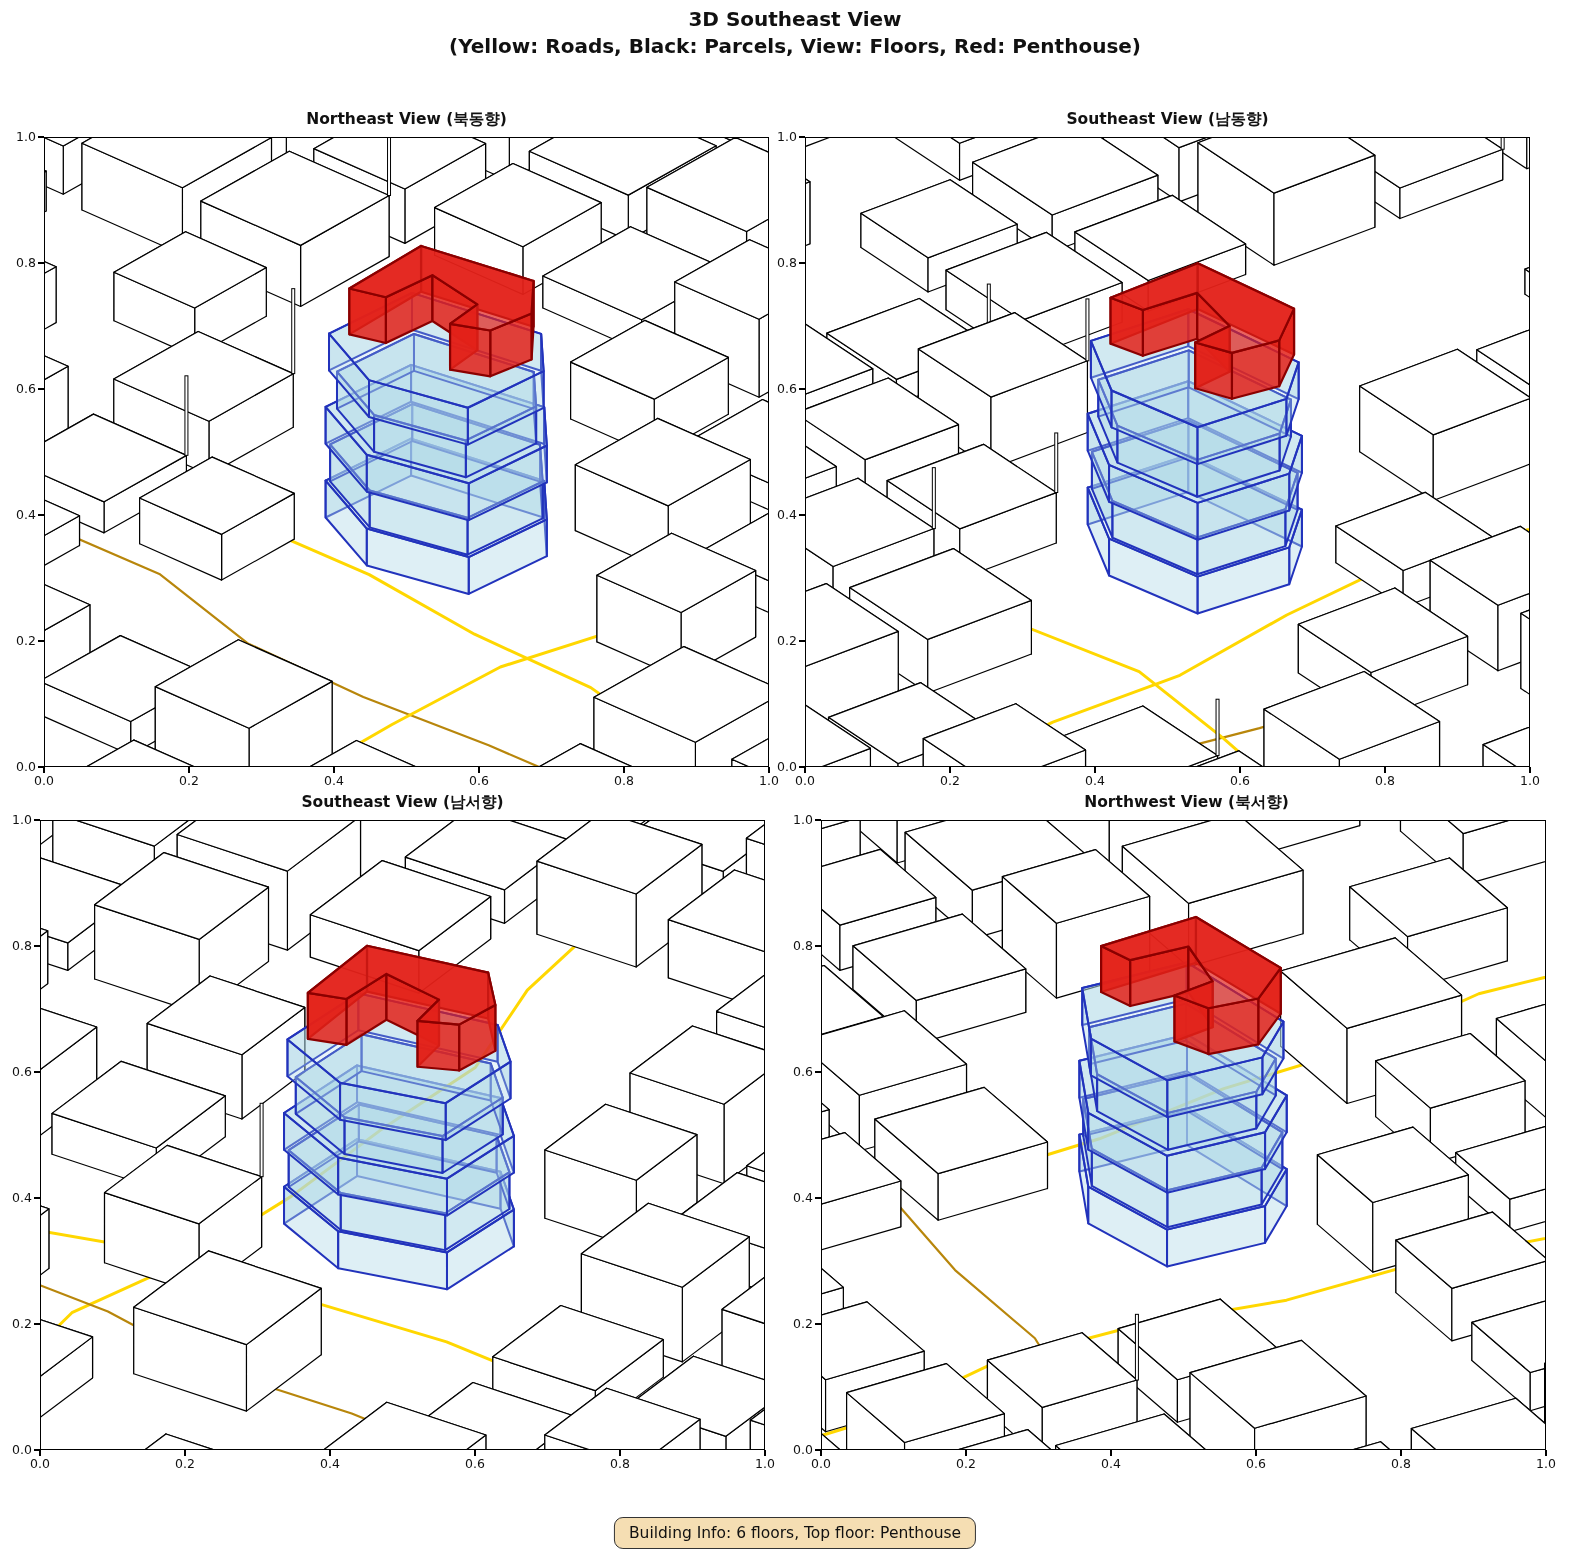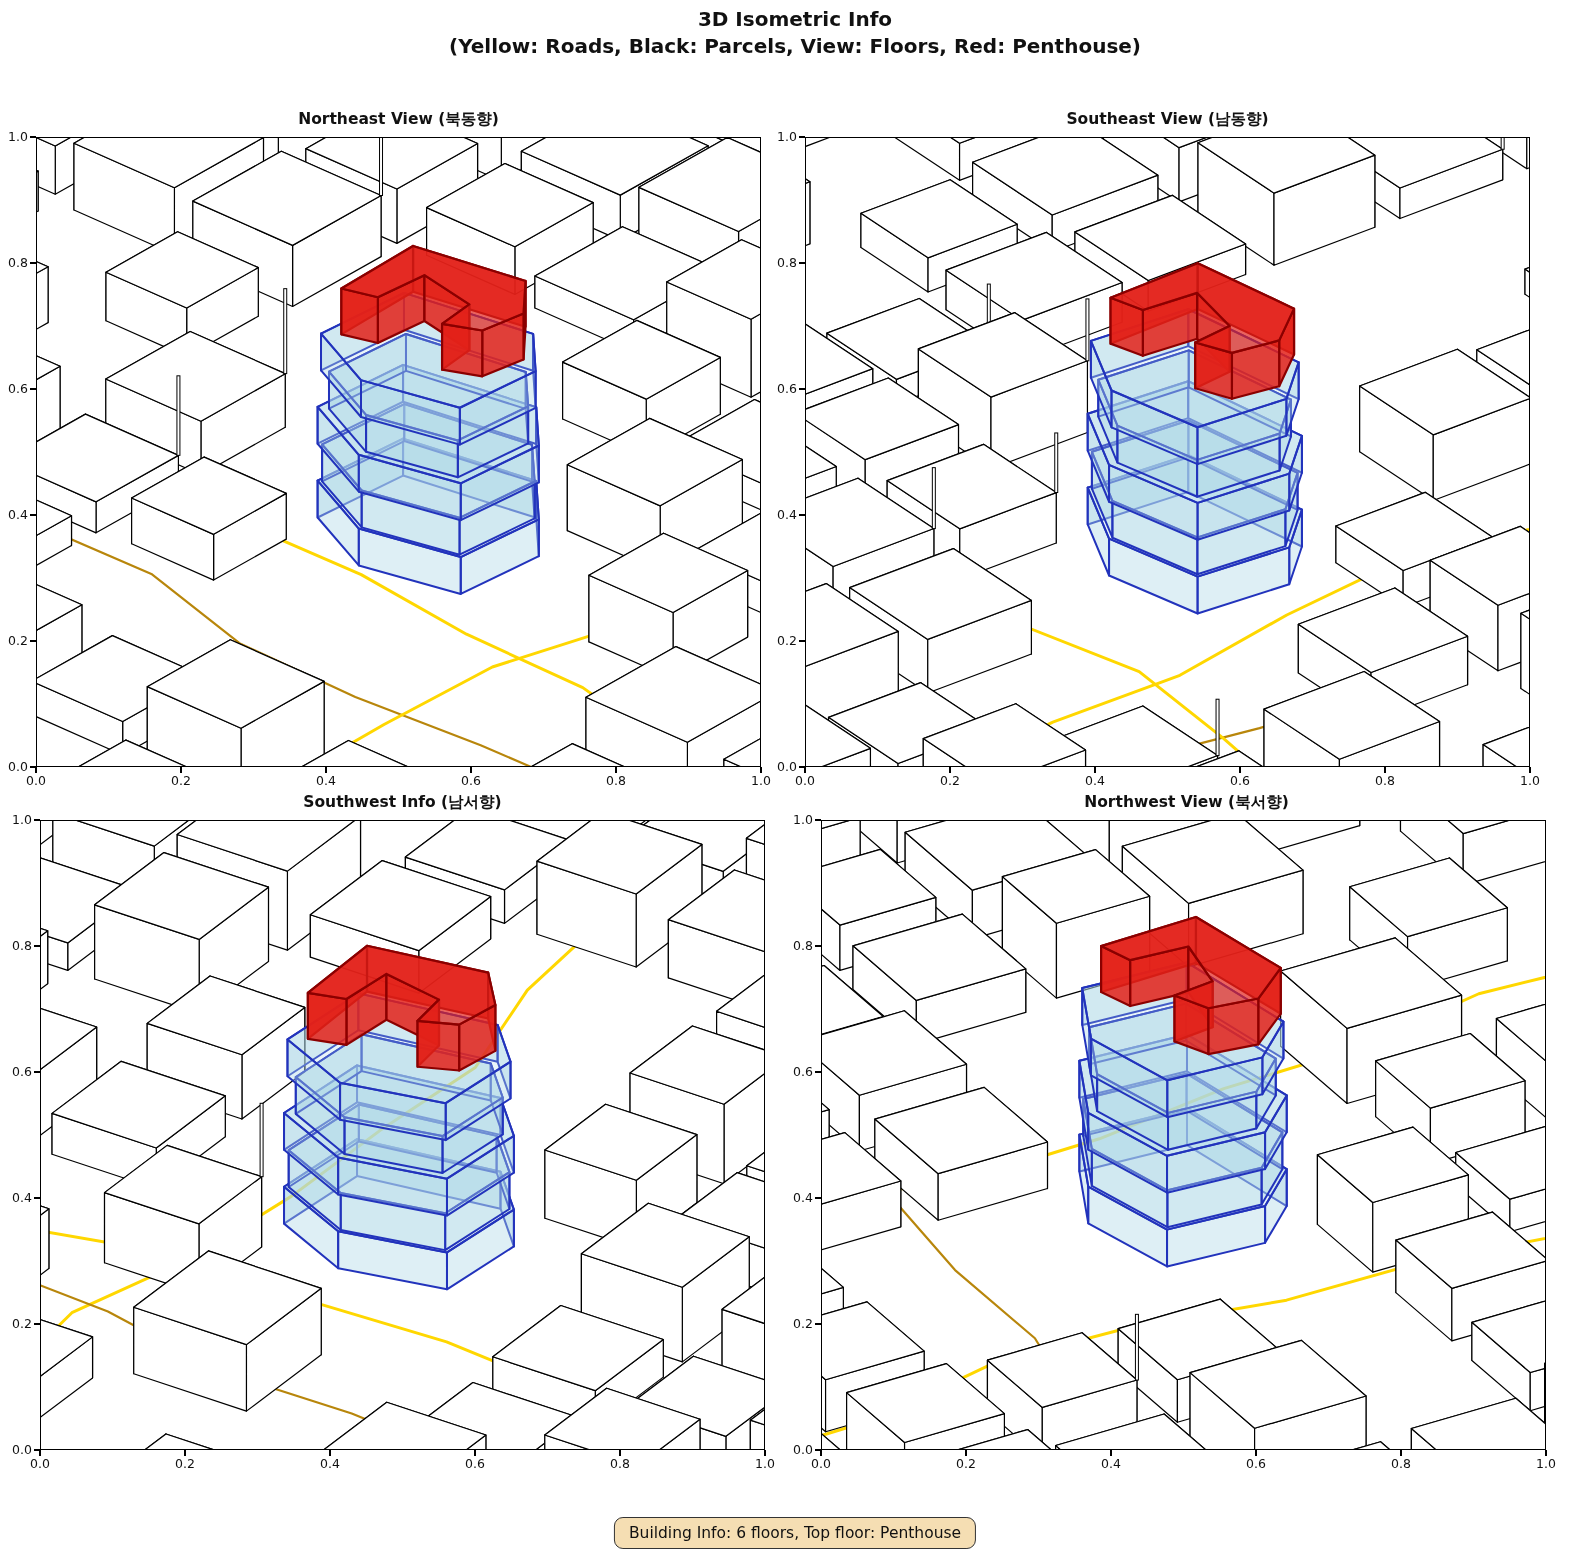--- a/index.html
+++ b/index.html
@@ -37,25 +37,25 @@
     background:#F5DEB3; border:1.4px solid #333; border-radius:9px;
     padding:6px 14px; font-size:15.5px; color:#111; white-space:nowrap;
   }
 </style>
 </head>
 <body>
 
 <div id="figure">
 
   <div class="fig-title">
-    <div>3D Isometric Info</div>
+    <div>3D Southeast View</div>
     <div>(Yellow: Roads, Black: Parcels, View: Floors, Red: Penthouse)</div>
   </div>
 
-  <div class="panel" style="left:36px; top:137px;">
+  <div class="panel" style="left:44px; top:137px;">
     <div class="ptitle">Northeast View (북동향)</div>
     <div class="plot">
       <svg preserveAspectRatio="none" viewBox="0 0 725 630">
           <polyline points="-633.6,23.6 -507.5,71.9 -385.4,122.4 -296.7,191.8 -182.1,246.5 -60.9,297.5 57.7,350.0 205.5,386.0 325.1,438.0 430.7,497.8 547.3,551.4 641.0,618.0 762.5,668.8 902.4,709.3 1022.1,761.2 1157.7,804.1 1269.3,860.5" fill="none" stroke="#FFD700" stroke-width="3" stroke-linejoin="round"></polyline>
           <polyline points="-730.0,78.0 -615.2,132.6 -509.7,192.5 -396.8,248.2 -249.7,284.6 -127.0,334.8 -5.2,385.5 114.7,437.3 203.0,506.8 319.2,560.7 444.9,609.2 564.9,660.9 711.2,697.7 828.4,751.0 930.2,813.0 1046.7,866.7 1143.4,931.5" fill="none" stroke="#B8860B" stroke-width="2.2" stroke-linejoin="round"></polyline>
           <polyline points="1440.8,14.4 1314.2,64.2 1206.8,122.4 1081.6,172.7 968.0,228.2 892.3,300.5 791.6,361.7 697.0,425.6 595.3,486.4 456.6,530.7 348.0,588.4 244.1,648.2 139.6,707.7 68.1,781.8 -36.8,841.2 -154.6,894.8 -262.3,952.9" fill="none" stroke="#FFD700" stroke-width="3" stroke-linejoin="round"></polyline>
           <polygon points="336.7,-96.0 435.9,-52.0 435.9,-110.6 336.7,-154.6" fill="#FFFFFF" stroke="#000000" stroke-width="1.2" stroke-linejoin="round"></polygon>
           <polygon points="248.7,-46.4 336.7,-96.0 336.7,-154.6 248.7,-105.0" fill="#FFFFFF" stroke="#000000" stroke-width="1.2" stroke-linejoin="round"></polygon>
           <polygon points="435.9,-52.0 347.9,-2.4 347.9,-61.0 435.9,-110.6" fill="#FFFFFF" stroke="#000000" stroke-width="1.2" stroke-linejoin="round"></polygon>
           <polygon points="347.9,-2.4 248.7,-46.4 248.7,-105.0 347.9,-61.0" fill="#FFFFFF" stroke="#000000" stroke-width="1.2" stroke-linejoin="round"></polygon>
@@ -682,21 +682,21 @@
       <div class="ytick-mark" style="top: 125.3px;"></div>
       <div class="xtick-label" style="left: 560px;">0.8</div>
       <div class="xtick-mark" style="left: 579.3px;"></div>
       <div class="ytick-label" style="top: -8px;">1.0</div>
       <div class="ytick-mark" style="top: -0.7px;"></div>
       <div class="xtick-label" style="left: 705px;">1.0</div>
       <div class="xtick-mark" style="left: 724.3px;"></div>
     </div>
 
   <div class="panel" style="left:40px; top:820px;">
-    <div class="ptitle">Southwest Info (남서향)</div>
+    <div class="ptitle">Southeast View (남서향)</div>
     <div class="plot">
       <svg preserveAspectRatio="none" viewBox="0 0 725 630">
           <polyline points="964.1,-147.6 868.0,-84.4 747.9,-29.2 662.3,37.5 563.4,99.7 487.7,169.6 435.5,247.3 339.8,310.6 251.3,376.3 151.6,438.3 31.0,493.3 -41.2,564.4 -116.6,634.4 -195.4,703.3 -256.1,778.2 -365.4,837.0 -473.0,896.4" fill="none" stroke="#FFD700" stroke-width="3" stroke-linejoin="round"></polyline>
           <polyline points="-795.4,139.3 -644.3,168.7 -516.8,215.8 -403.8,273.9 -272.1,317.9 -152.2,370.9 -12.8,409.0 141.8,435.8 270.6,481.9 406.7,522.6 530.0,572.9 639.2,633.9 779.0,671.8 914.9,712.6 1054.6,750.6 1206.8,779.1 1326.2,832.4" fill="none" stroke="#FFD700" stroke-width="3" stroke-linejoin="round"></polyline>
           <polyline points="-862.9,190.2 -732.9,235.5 -623.0,295.9 -487.8,337.3 -340.3,369.4 -206.8,412.0 -58.4,443.4 67.1,492.1 178.4,551.5 311.6,594.4 434.8,644.7 575.6,681.9 730.4,708.4 857.1,756.2 989.7,799.5 1112.8,850.1 1223.0,910.2" fill="none" stroke="#B8860B" stroke-width="2.2" stroke-linejoin="round"></polyline>
           <polygon points="387.0,-89.0 484.9,-56.6 484.9,-124.5 387.0,-156.9" fill="#FFFFFF" stroke="#000000" stroke-width="1.2" stroke-linejoin="round"></polygon>
           <polygon points="322.2,-40.1 387.0,-89.0 387.0,-156.9 322.2,-108.0" fill="#FFFFFF" stroke="#000000" stroke-width="1.2" stroke-linejoin="round"></polygon>
           <polygon points="484.9,-56.6 420.0,-7.7 420.0,-75.6 484.9,-124.5" fill="#FFFFFF" stroke="#000000" stroke-width="1.2" stroke-linejoin="round"></polygon>
           <polygon points="420.0,-7.7 322.2,-40.1 322.2,-108.0 420.0,-75.6" fill="#FFFFFF" stroke="#000000" stroke-width="1.2" stroke-linejoin="round"></polygon>
           <polygon points="387.0,-156.9 484.9,-124.5 420.0,-75.6 322.2,-108.0" fill="#FFFFFF" stroke="#000000" stroke-width="1.2" stroke-linejoin="round"></polygon>

